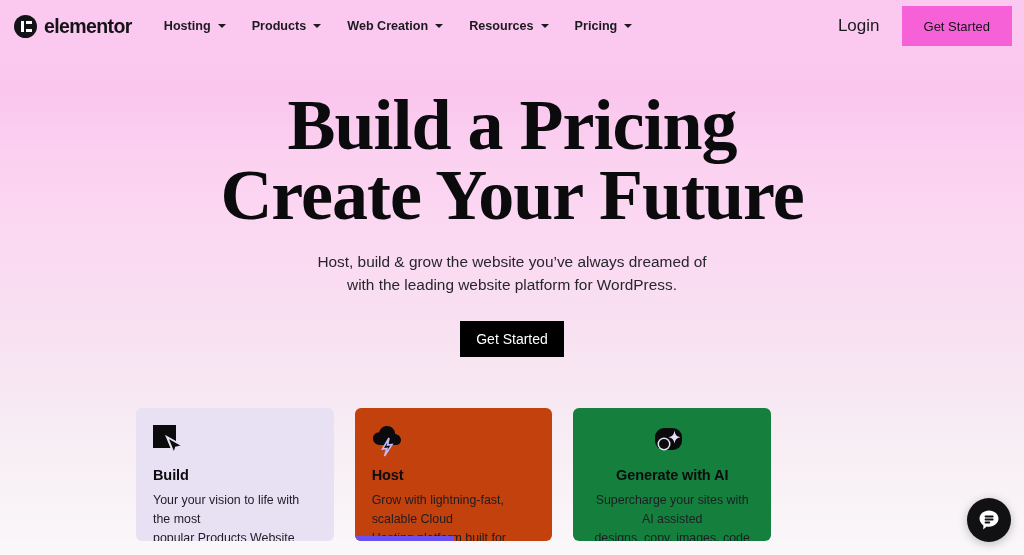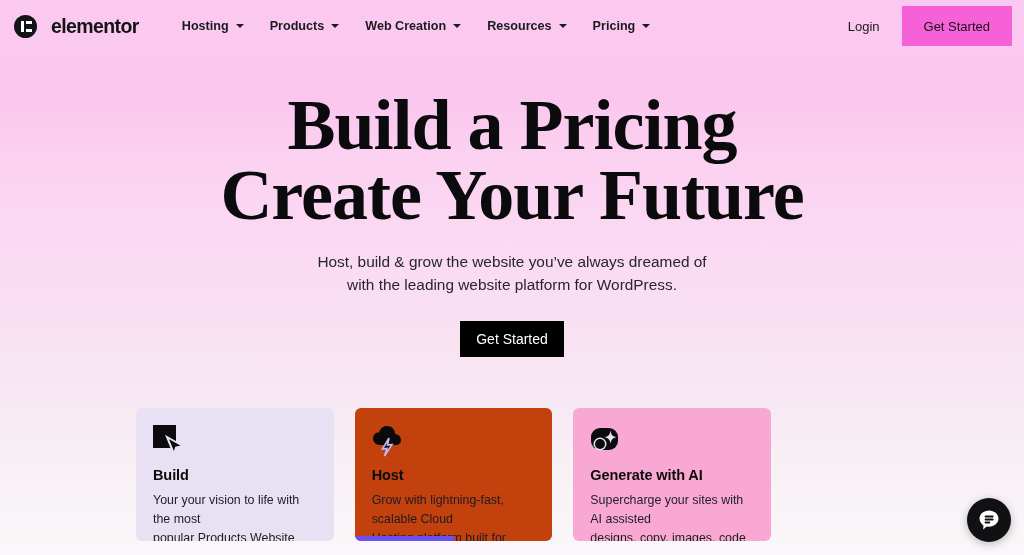--- a/index.html
+++ b/index.html
@@ -24,21 +24,21 @@
 
   
   .nav {
     height:52px;
     display:flex;
     align-items:center;
     padding:0 0 0 14px;
     position:relative;
     z-index:5;
   }
-  .brand { display:flex; align-items:flex-end; gap:14px; margin-right:30px; }
+  .brand { display:flex; align-items:flex-end; gap:7px; margin-right:19px; }
   .brand-mark {
     width:23px; height:23px; border-radius:50%;
     background:#131318; position:relative; flex:none;
   }
   .brand-mark .bar-v {
     position:absolute; left:6.5px; top:6px; width:3px; height:11px; background:#fff;
   }
   .brand-mark .bar-h1, .brand-mark .bar-h2 {
     position:absolute; left:11.5px; width:6px; height:3px; background:#fff;
   }
@@ -54,21 +54,21 @@
     padding:6px 13px; cursor:pointer; white-space:nowrap;
   }
   .caret {
     width:0; height:0; border-left:4.2px solid transparent;
     border-right:4.2px solid transparent; border-top:4.6px solid #1a1a1f;
   }
   .nav-right {
     margin-left:auto; display:flex; align-items:center; gap:0; height:100%;
   }
   .login-link {
-    font-size:13px; color:#1a1a1f; padding:0 22px; cursor:pointer; font-weight:400;
+    font-size:17px; color:#1a1a1f; padding:0 22px; cursor:pointer; font-weight:400;
   }
   .nav-cta {
     background:#f761d8; color:#131318;
     font-size:13px; font-weight:400;
     height:40px; display:flex; align-items:center; justify-content:center;
     padding:0 22px; cursor:pointer; margin-right:12px; border:none;
     font-family:"Liberation Sans", sans-serif;
   }
 
   
@@ -228,21 +228,21 @@
     <h3>Host</h3>
     <p>
       <span>Grow with lightning-fast, scalable Cloud</span><br>
       <span>Hosting platform built for Elementor.</span>
     </p>
     <div class="progress">
       <div class="progress-fill" id="host-progress" style="width: 50%; background: rgb(108, 79, 240);"></div>
     </div>
   </div>
 
-  <div class="card card-c" style="background: #f9a8d4;">
+  <div class="card card-c" style="background: #15803d; text-align: center;">
     <div class="card-icon">
       <svg width="36" height="32" viewBox="0 0 36 32">
         <rect x="1" y="3" width="27" height="22" rx="9" fill="#0b0b0e"></rect>
         <circle cx="10" cy="19" r="6.5" fill="#e7e1f3"></circle>
         <circle cx="10" cy="19" r="5" fill="#0b0b0e"></circle>
         <path d="M20.5 5.5 C21.2 10 22.6 11.4 26.5 12.2 C22.6 13 21.2 14.4 20.5 18.8 C19.8 14.4 18.4 13 14.5 12.2 C18.4 11.4 19.8 10 20.5 5.5 Z" fill="#e7e1f3"></path>
       </svg>
     </div>
     <h3>Generate with AI</h3>
     <p>

